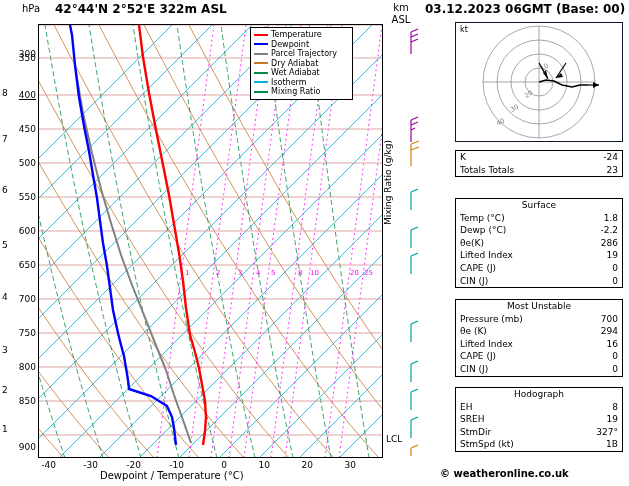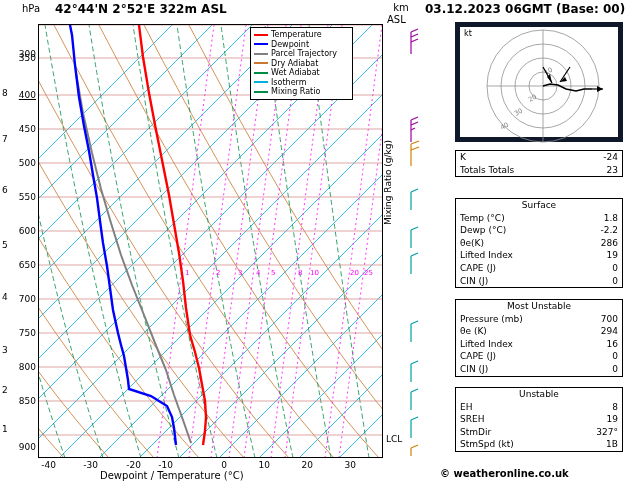--- a/index.html
+++ b/index.html
@@ -11,21 +11,21 @@
     color:#000;
     position:relative;
     overflow:hidden;
   }
   .abs{position:absolute;}
 
   
   #hpa-label{left:22px;top:3px;font-size:10px;}
   #station-title{left:55px;top:2px;font-size:12px;font-weight:bold;letter-spacing:0px;}
   #km-label{left:389px;top:2px;font-size:10px;text-align:center;width:24px;}
-  #asl-label{left:387px;top:14px;font-size:10px;text-align:left;width:28px;}
+  #asl-label{left:387px;top:14px;font-size:10px;text-align:center;width:28px;}
   #date-title{left:425px;top:2px;font-size:12px;font-weight:bold;}
 
   
   #skewt{
     left:38px;top:24px;width:345px;height:434px;
     border:1px solid #000;
     box-sizing:border-box;
     overflow:hidden;
     background:#fff;
   }
@@ -59,21 +59,21 @@
     border:1px solid #000;background:#fff;
     padding:2px 3px;box-sizing:border-box;
     font-size:8px;line-height:9.5px;
   }
   .legrow{display:flex;align-items:center;height:9.5px;}
   .legswatch{width:14px;height:0;border-top-width:2px;border-top-style:solid;margin-right:3px;}
 
   
   #hodo{
     left:455px;top:22px;width:168px;height:120px;
-    border:5px solid #0f172a;background:#fff;box-sizing:border-box;
+    border:1px solid #0f172a;background:#fff;box-sizing:border-box;
   }
   #hodo-kt{position:absolute;left:4px;top:2px;font-size:8px;}
 
   
   .table{
     position:absolute;left:455px;width:168px;
     border:1px solid #000;background:#fff;box-sizing:border-box;
     font-size:9px;
   }
   .trow{display:flex;justify-content:space-between;padding:0 4px;line-height:12.6px;height:12.6px;}
@@ -208,21 +208,21 @@
 <div class="abs plabel" style="top:260px;">650</div>
 <div class="abs plabel" style="top:294px;">700</div>
 <div class="abs plabel" style="top:328px;">750</div>
 <div class="abs plabel" style="top:362px;">800</div>
 <div class="abs plabel" style="top:396px;">850</div>
 <div class="abs plabel" style="top:430px;margin-top:12px;">900</div>
 
 <div class="abs xlabel" style="left:26px;top:460px;">-40</div>
 <div class="abs xlabel" style="left:68px;top:460px;">-30</div>
 <div class="abs xlabel" style="left:111px;top:460px;">-20</div>
-<div class="abs xlabel" style="left:143px;top:460px;">-10</div>
+<div class="abs xlabel" style="left:154px;top:460px;">-10</div>
 <div class="abs xlabel" style="left:197px;top:460px;">0</div>
 <div class="abs xlabel" style="left:240px;top:460px;">10</div>
 <div class="abs xlabel" style="left:283px;top:460px;">20</div>
 <div class="abs xlabel" style="left:326px;top:460px;">30</div>
 <div class="abs" id="xaxis-title">Dewpoint / Temperature (°C)</div>
 
 <div class="abs kmlabel" style="top:88px;">8</div>
 <div class="abs kmlabel" style="top:134px;">7</div>
 <div class="abs kmlabel" style="top:185px;">6</div>
 <div class="abs kmlabel" style="top:240px;">5</div>
@@ -389,21 +389,21 @@
     <span>CAPE (J)</span>
     <span>0</span>
   </div>
   <div class="trow">
     <span>CIN (J)</span>
     <span>0</span>
   </div>
 </div>
 
 <div class="table" id="tbl-hodo">
-  <div class="thead">Unstable</div>
+  <div class="thead">Hodograph</div>
   <div class="trow">
     <span>EH</span>
     <span>8</span>
   </div>
   <div class="trow">
     <span>SREH</span>
     <span>19</span>
   </div>
   <div class="trow">
     <span>StmDir</span>

